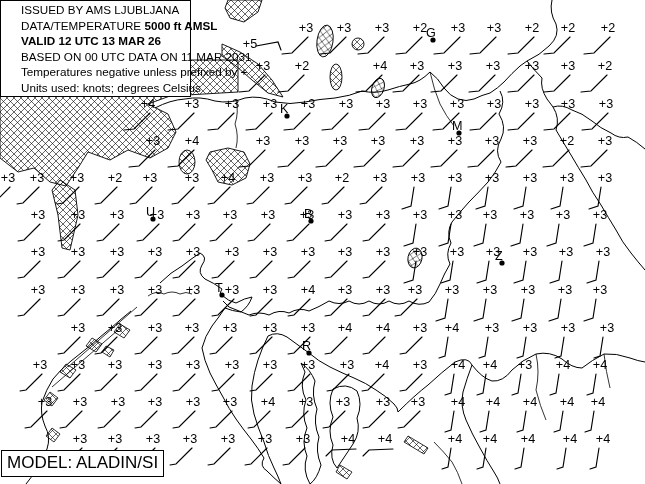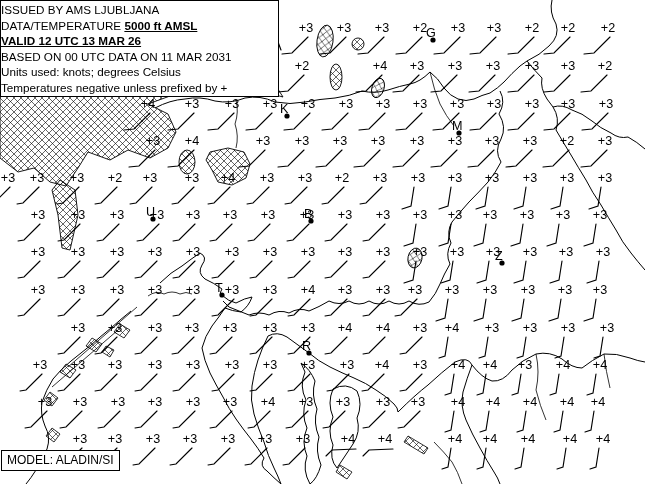--- a/index.html
+++ b/index.html
@@ -1,24 +1,24 @@
 <!DOCTYPE html>
 <html><head>
 <meta charset="utf-8">
 <style>
   html,body{margin:0;padding:0;background:#888;}
   #stage{position:relative;width:645px;height:484px;background:#ffffff;overflow:hidden;
          font-family:"Liberation Sans",sans-serif;}
   #mapsvg{position:absolute;left:0;top:0;}
   .infobox{position:absolute;background:#ffffff;border:1.4px solid #000;color:#000;
            box-sizing:border-box;}
-  #header-box{left:0px;top:0px;width:279px;height:97px;padding:1px 4px 0 0;}
+  #header-box{left:0px;top:0px;width:191px;height:97px;padding:1px 4px 0 20px;}
   #header-box .hline{font-size:11.7px;line-height:15.6px;white-space:nowrap;}
-  #header-box .b{font-weight:bold;text-decoration:underline;}
-  #model-box{left:1px;top:450px;padding:2px 5px 3px 5px;font-size:12px;}
+  #header-box .b{font-weight:bold;}
+  #model-box{left:1px;top:450px;padding:2px 5px 3px 5px;font-size:17px;}
   text.tlabel{font-size:12.6px;fill:#000;}
   text.stletter{font-size:12.6px;fill:#000;}
   .geo{fill:none;stroke:#000;stroke-width:1;}
   .geo-thin{fill:none;stroke:#000;stroke-width:0.8;}
   .hatch{fill:url(#xh);stroke:#000;stroke-width:0.9;}
   .isl-dark{fill:url(#xh);stroke:#000;stroke-width:0.8;}
   polyline.barb{fill:none;stroke:#000;stroke-width:1.15;stroke-linecap:round;}
 </style>
 </head>
 <body>
@@ -446,23 +446,23 @@
     <div class="hline">
       <span>DATA/TEMPERATURE </span><span class="b">5000 ft AMSL</span>
     </div>
     <div class="hline">
       <span></span><span class="b">VALID 12 UTC 13 MAR 26</span>
     </div>
     <div class="hline">
       <span>BASED ON 00 UTC DATA ON 11 MAR 2031</span><span class="b"></span>
     </div>
     <div class="hline">
+      <span>Temperatures negative unless prefixed by +</span><span class="b"></span>
+    </div>
+    <div class="hline">
       <span>Units used: knots; degrees Celsius</span><span class="b"></span>
-    </div>
-    <div class="hline">
-      <span>Temperatures negative unless prefixed by +</span><span class="b"></span>
     </div>
   </div>
 
   <div class="infobox" id="model-box">
     <span>MODEL: ALADIN/SI</span>
   </div>
 </div>
 
 </body></html>

